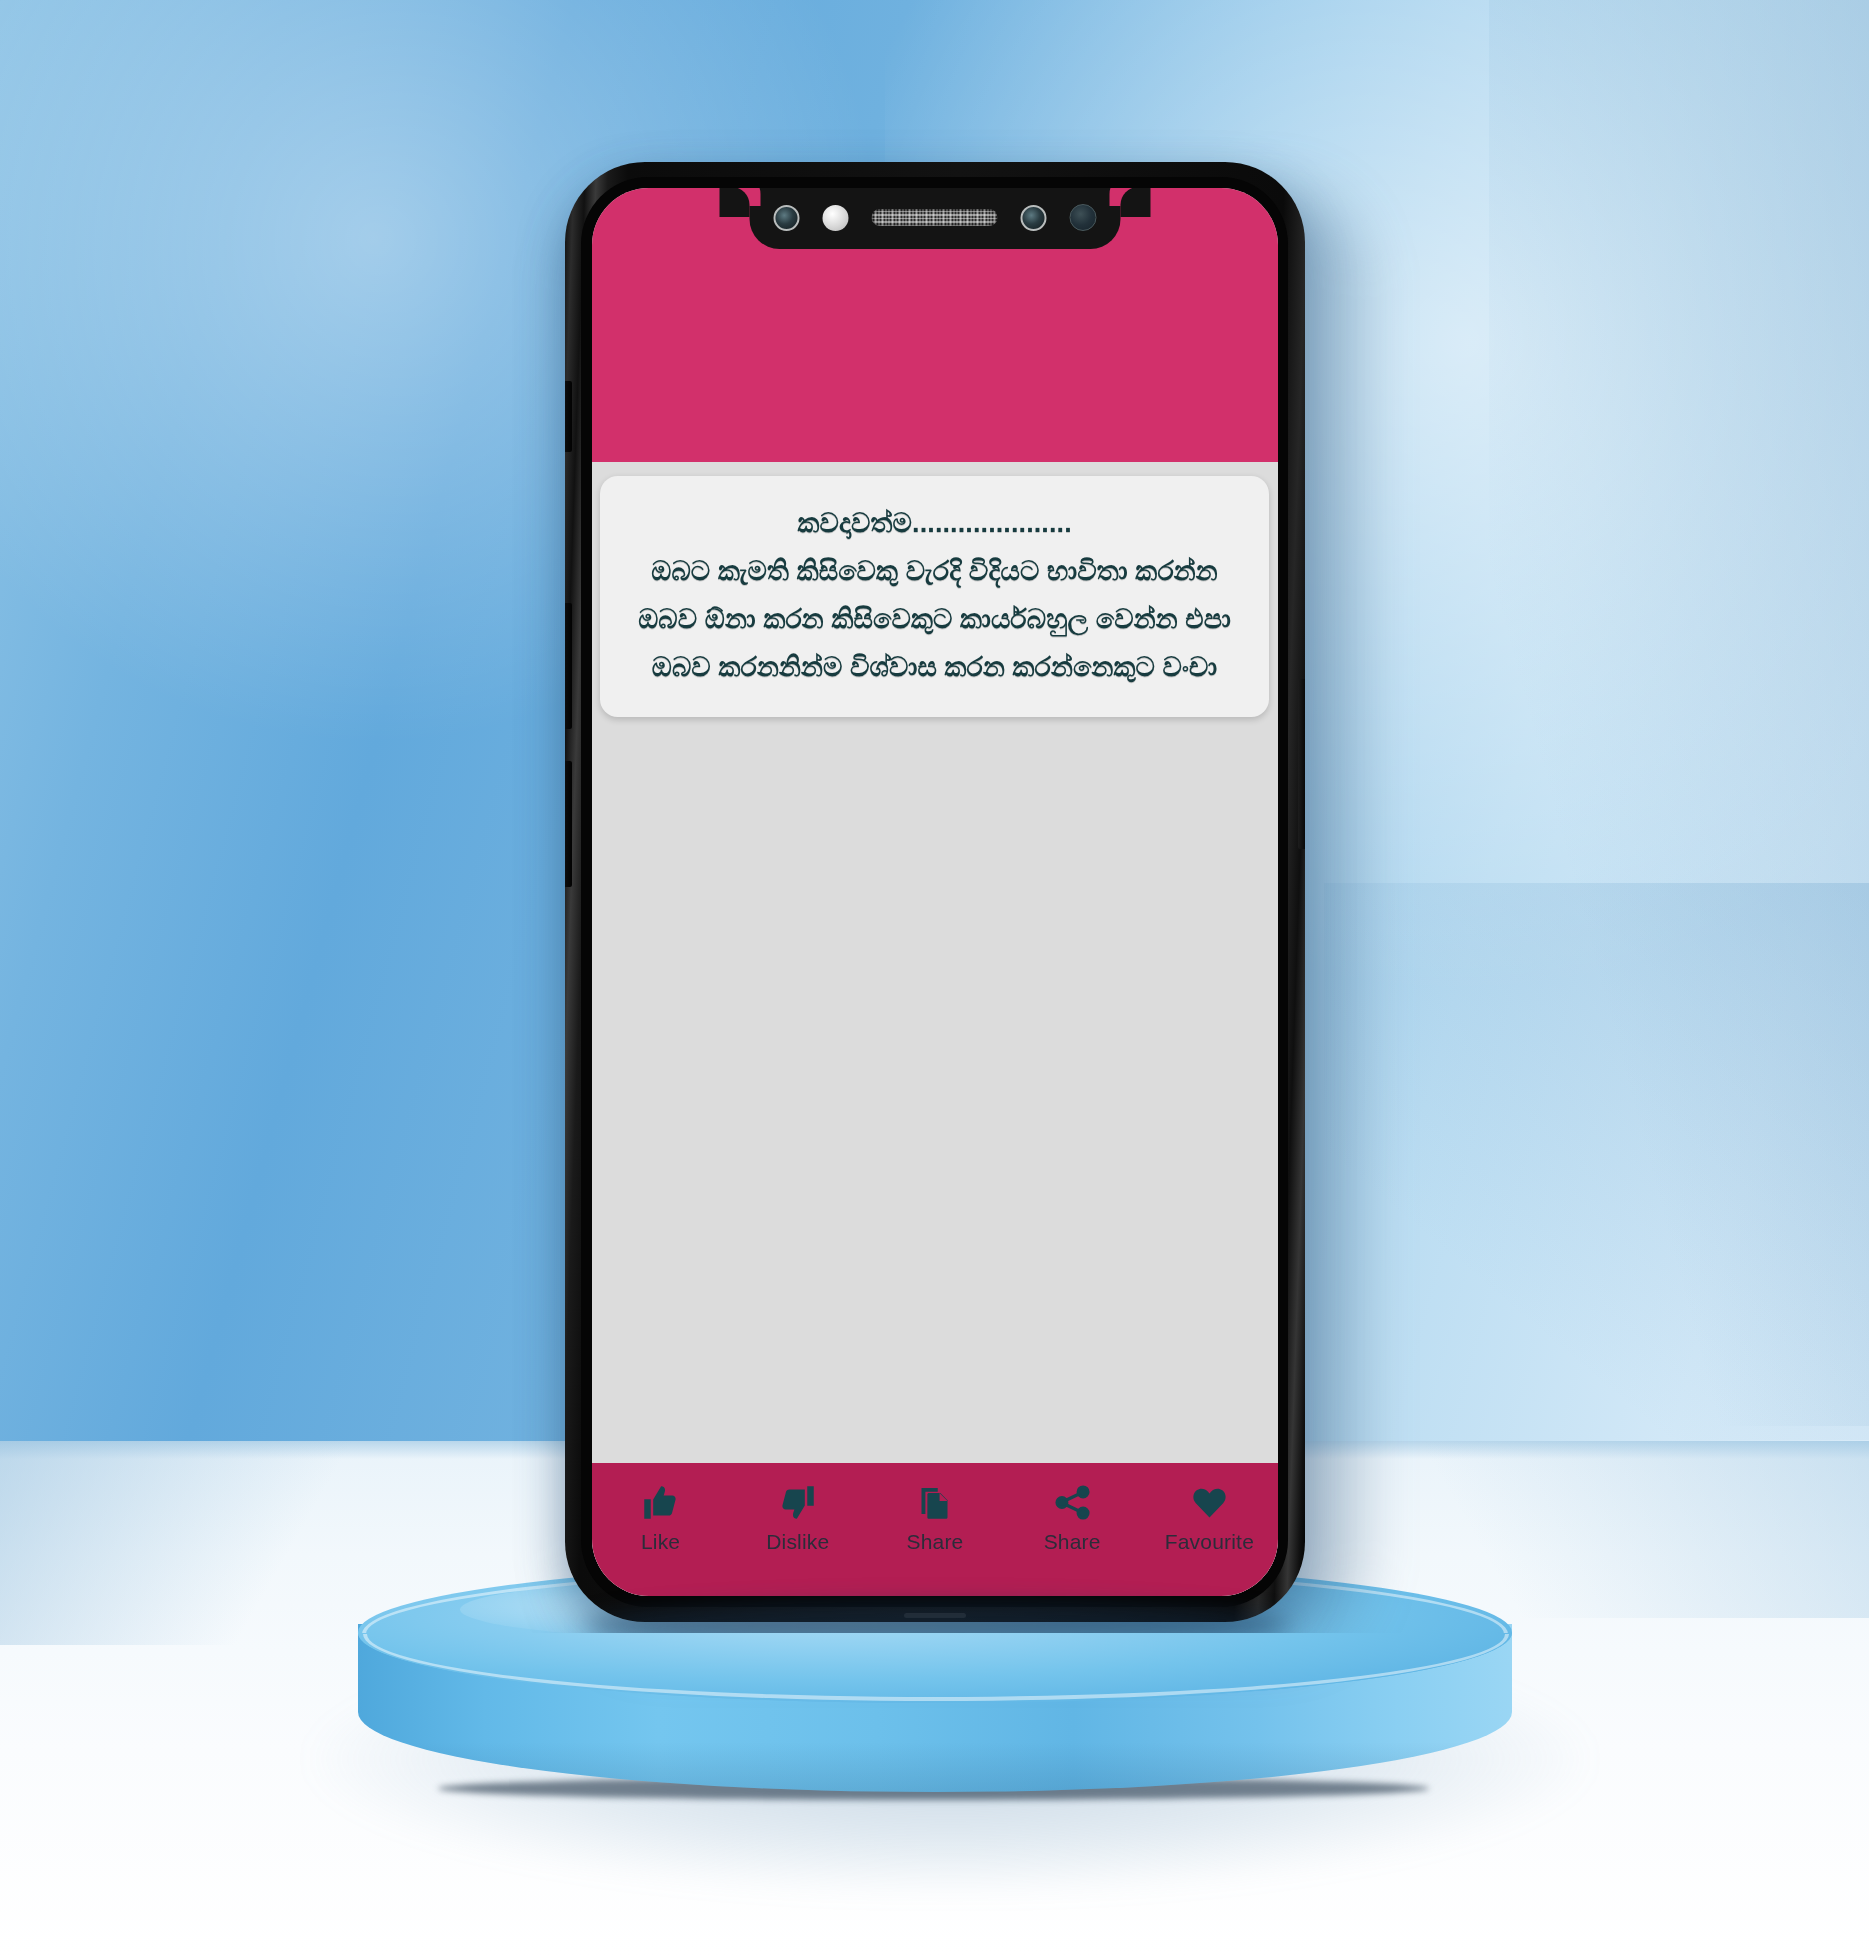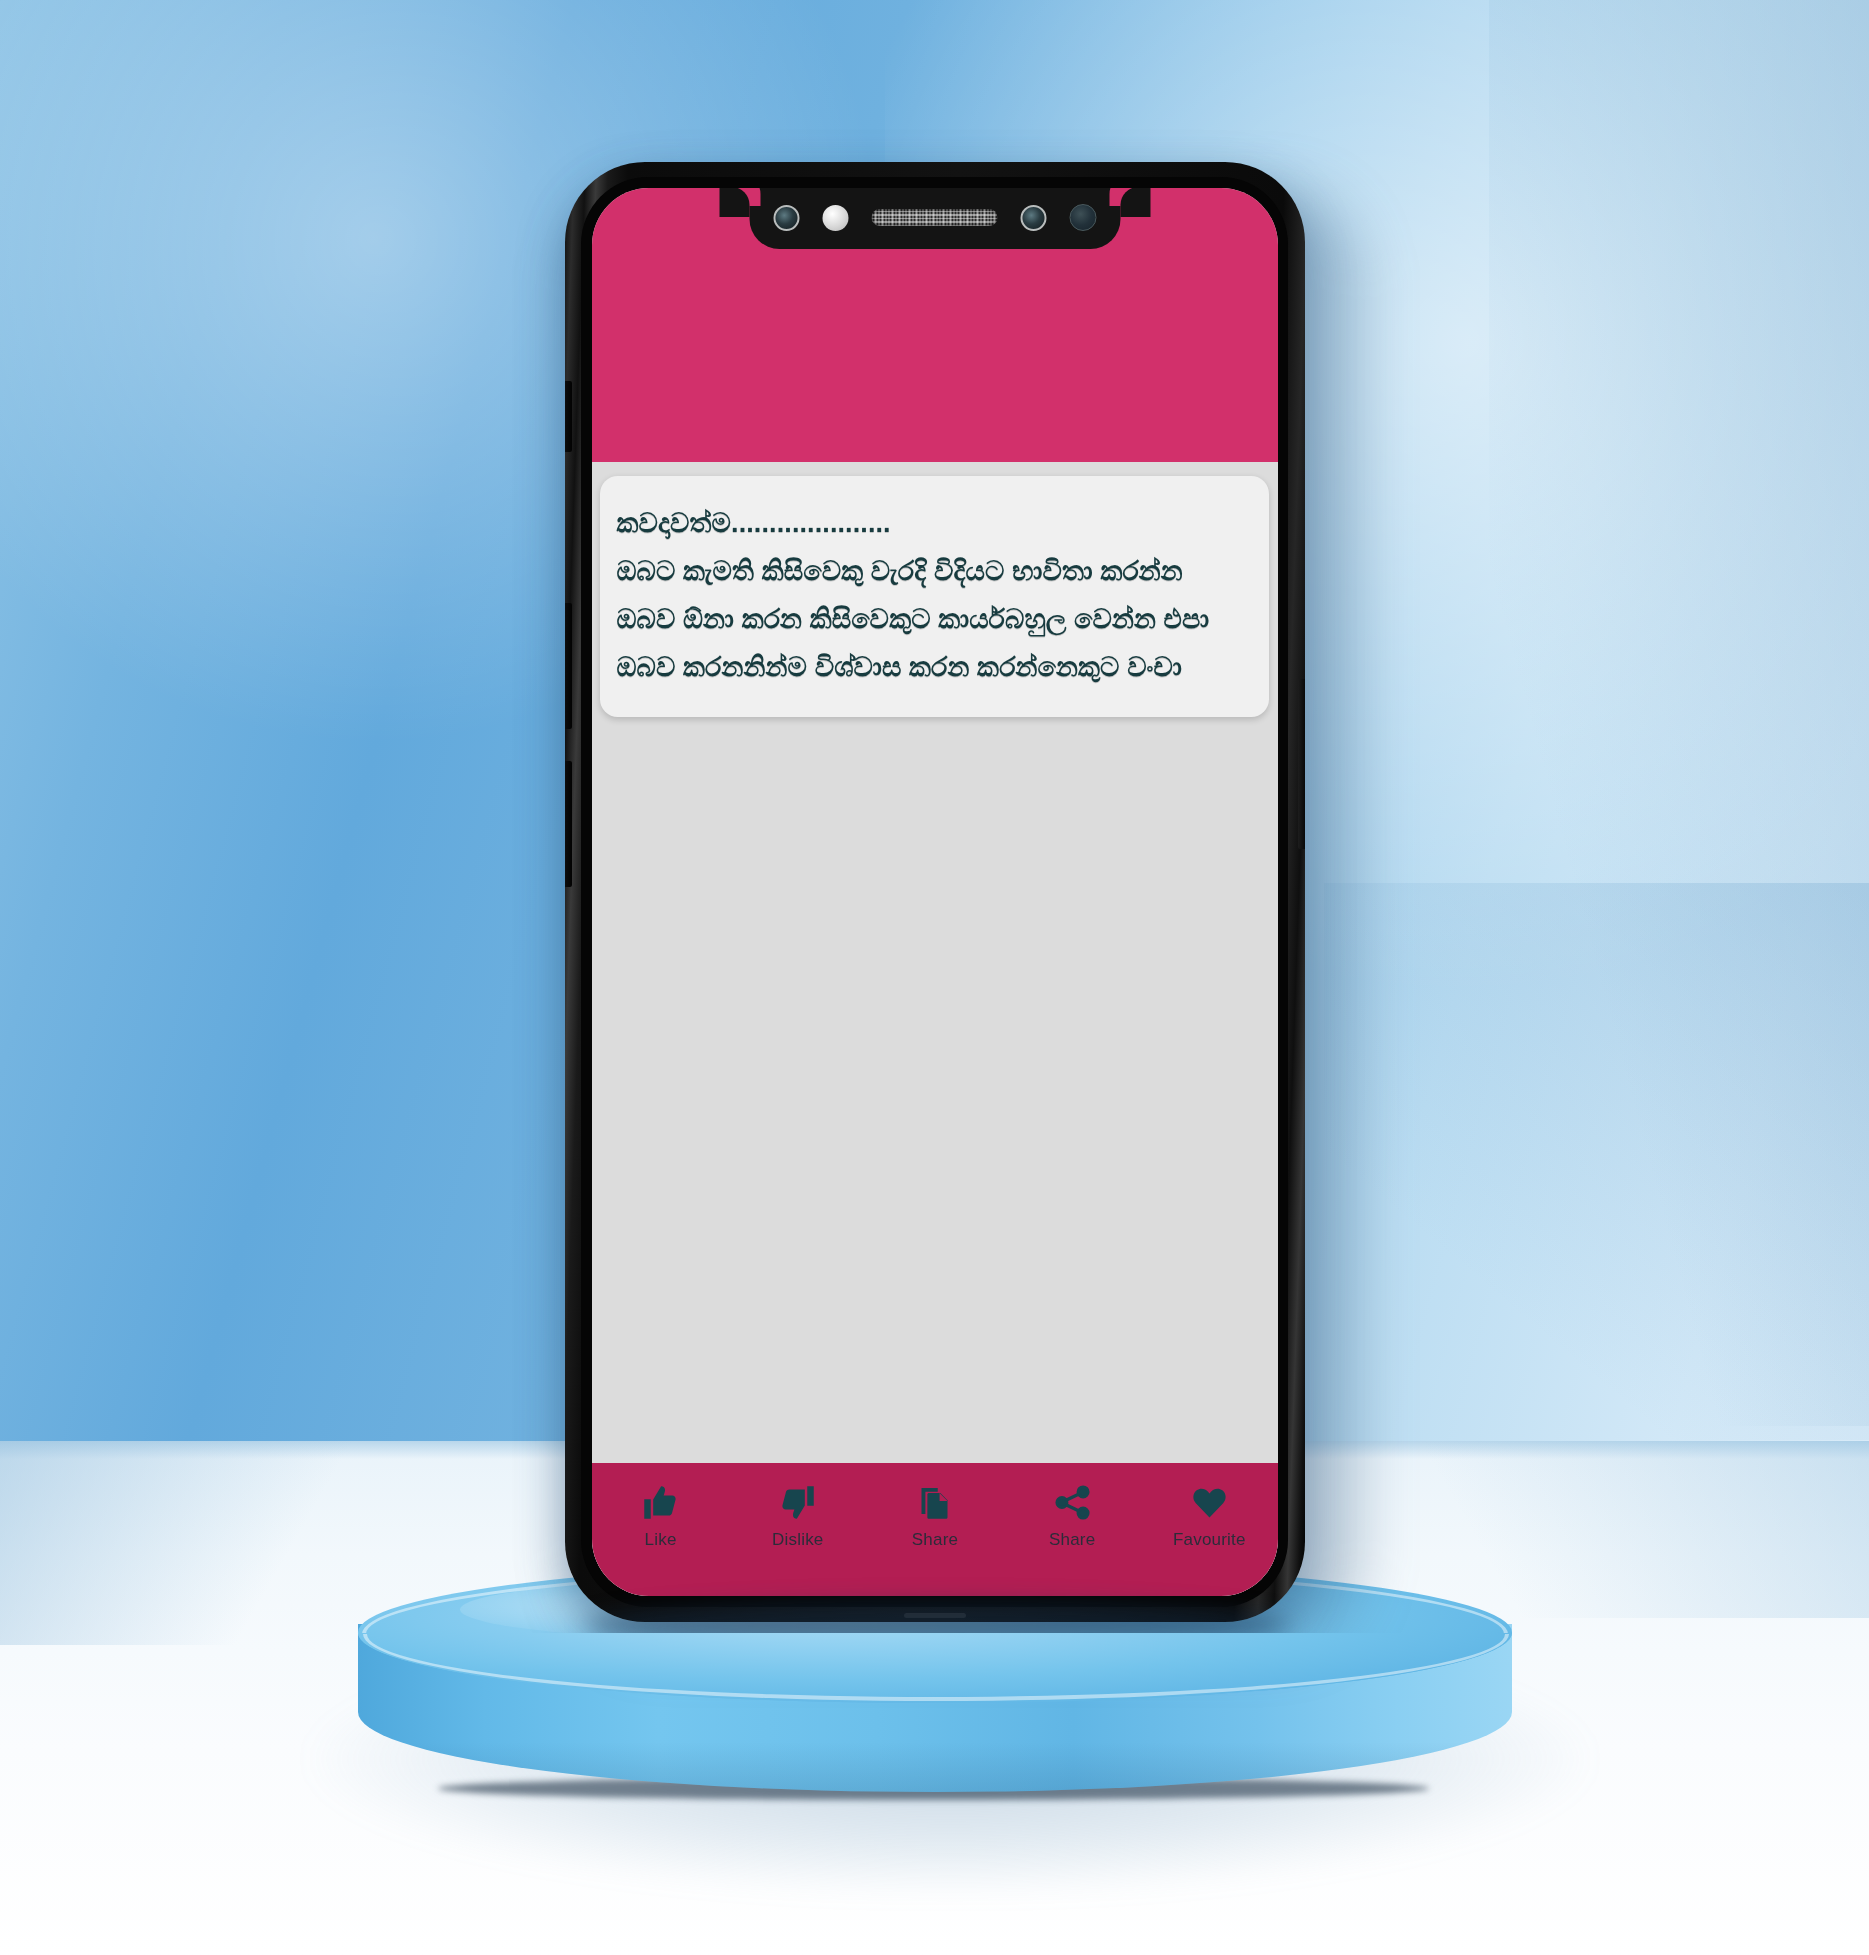--- a/index.html
+++ b/index.html
@@ -297,21 +297,21 @@
     box-shadow: 0 2.7px 6.8px rgba(0,0,0,0.16);
     padding: 23px 16.3px 26px 16.3px;
     box-sizing: border-box;
   }
   .quote-line {
     color: #173B3F;
     font-family: "Liberation Sans", sans-serif;
     font-weight: bold;
     font-size: 27px;
     line-height: 48px;
-    text-align: left;
+    text-align: center;
     letter-spacing: 0.1px;
     text-shadow: 0 0.7px 0 rgba(0,0,0,0.18);
   }
 
   
   .bottombar {
     position: absolute;
     left: 0;
     bottom: 0;
     width: 100%;
@@ -330,21 +330,21 @@
     align-items: center;
     gap: 6.8px;
   }
   .action-icon {
     width: 43px; height: 43px;
     display: flex; align-items: center; justify-content: center;
   }
   .action-icon svg { display: block; }
   .action-label {
     color: #2C2C3A;
-    font-size: 17px;
+    font-size: 21px;
     font-family: "Liberation Sans", sans-serif;
     letter-spacing: 0.2px;
   }
 
   
   .btn-side {
     position: absolute;
     background: linear-gradient(90deg, #1d1d1d 0%, #0a0a0a 55%, #020202 100%);
     border-radius: 4.1px;
     z-index: 9;

